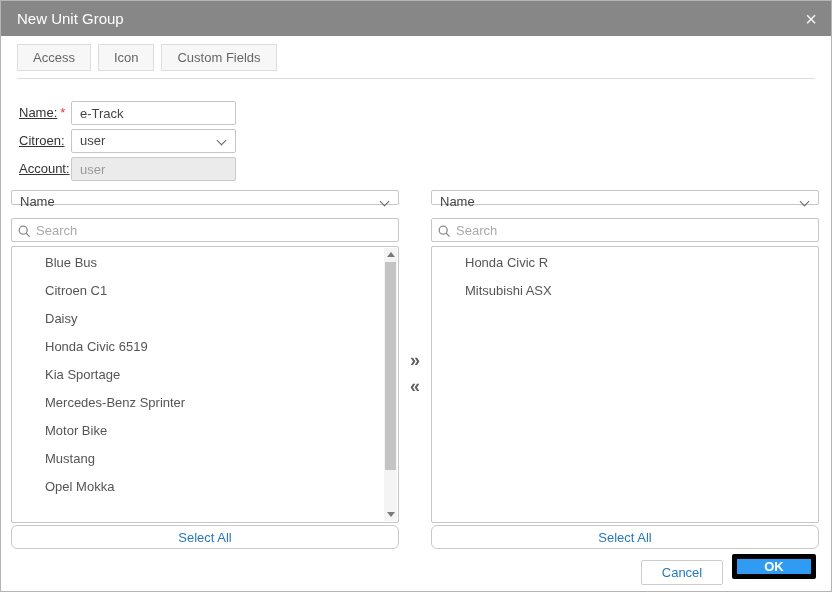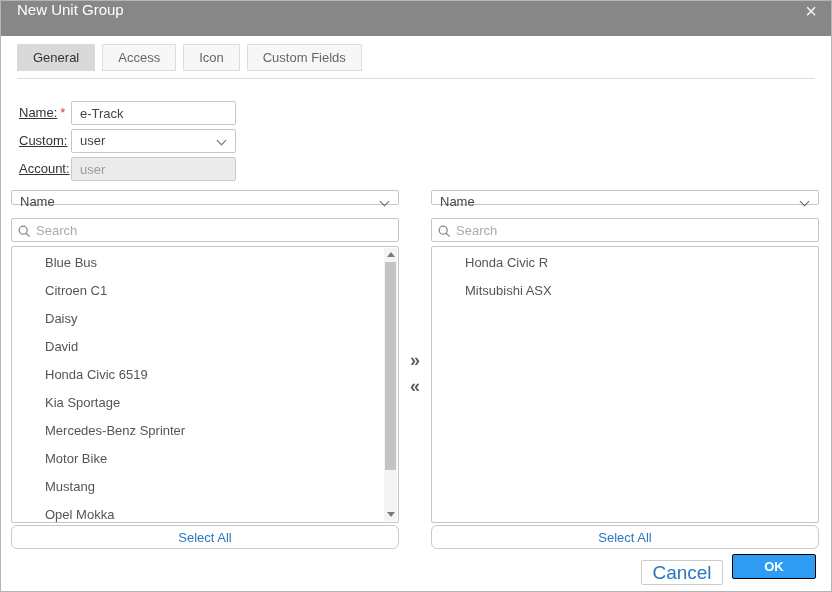--- a/index.html
+++ b/index.html
@@ -12,21 +12,21 @@
   }
   .dialog {
     position: absolute; inset: 0;
     border: 1px solid #b4b4b4;
     background: #fff;
   }
   
   .titlebar {
     position: absolute; left: 0; top: 0; right: 0; height: 35px;
     background: #878787;
-    display: flex; align-items: flex-start;
+    display: flex; align-items: center;
     padding: 0 14px 0 16px;
   }
   .titlebar .title { color: #fff; font-size: 15px; }
   .titlebar .close {
     margin-left: auto; color: #f2f2f2; font-size: 20px; line-height: 20px;
     cursor: pointer; font-weight: 400;
   }
   
   .tabs { position: absolute; left: 16px; top: 43px; display: flex; gap: 7px; }
   .tab {
@@ -117,55 +117,54 @@
   .select-all {
     position: absolute; height: 24px; width: 388px; top: 524px;
     border: 1px solid #c9c9c9; border-radius: 6px; background: #fff;
     font-size: 13px; color: #2778be; display: flex; align-items: center; justify-content: center;
     cursor: pointer;
   }
   
   .btn-cancel {
     position: absolute; left: 640px; top: 559px; width: 82px; height: 25px;
     background: #fff; border: 1px solid #ccc; border-radius: 2px;
-    color: #2778be; font-size: 19px; display: flex; align-items: center; justify-content: center;
+    color: #2778be; font-size: 13px; display: flex; align-items: center; justify-content: center;
     cursor: pointer;
   }
   .btn-ok {
     position: absolute; left: 731px; top: 553px; width: 84px; height: 25px;
-    background: #2f9bf2; border: 1px solid #000000; border-radius: 2px;
+    background: #2f9bf2; border: 5px solid #000000; border-radius: 2px;
     color: #fff; font-size: 13px; font-weight: bold;
     display: flex; align-items: center; justify-content: center; cursor: pointer;
   }
 </style>
 </head>
 <body>
 
 <div class="dialog">
 
   <div class="titlebar">
     <span class="title">New Unit Group</span>
     <span class="close">×</span>
   </div>
 
   <div class="tabs">
-    <div class="tab active">General</div>
     <div class="tab">Access</div>
     <div class="tab">Icon</div>
     <div class="tab">Custom Fields</div>
   </div>
   <div class="tabs-divider"></div>
 
   <div class="form-row" style="top:100px;">
     <span class="form-label">Name:</span><span class="req">*</span>
   </div>
   <input class="txt-input" type="text" value="e-Track" style="">
 
   <div class="form-row" style="top:128px;">
-    <span class="form-label">Custom:</span>
+    <span class="form-label">Citroen:</span>
   </div>
   <div class="sel" style="left:70px; top:128px; width:165px; height:24px;">
     <span class="sel-text">user</span>
     <span class="chev"></span>
   </div>
 
   <div class="form-row" style="top:156px;">
     <span class="form-label">Account:</span>
   </div>
   <input class="disabled-input" type="text" disabled="" value="user" style="">
@@ -181,21 +180,20 @@
           <line x1="8.2" y1="8.2" x2="11.6" y2="11.6" stroke="#8a8a8a" stroke-width="1.3"></line>
         </svg>
     </span>
     <input type="text" placeholder="Search" style="">
   </div>
   <div class="listbox" style="left:10px; top:245px;">
     <div>
         <div class="list-item">Blue Bus</div>
         <div class="list-item">Citroen C1</div>
         <div class="list-item">Daisy</div>
-        <div class="list-item">David</div>
         <div class="list-item">Honda Civic 6519</div>
         <div class="list-item">Kia Sportage</div>
         <div class="list-item">Mercedes-Benz Sprinter</div>
         <div class="list-item">Motor Bike</div>
         <div class="list-item">Mustang</div>
         <div class="list-item">Opel Mokka</div>
       </div>
     <div class="vscroll">
       <div class="arrow up">
           <div class="tri-up"></div>

